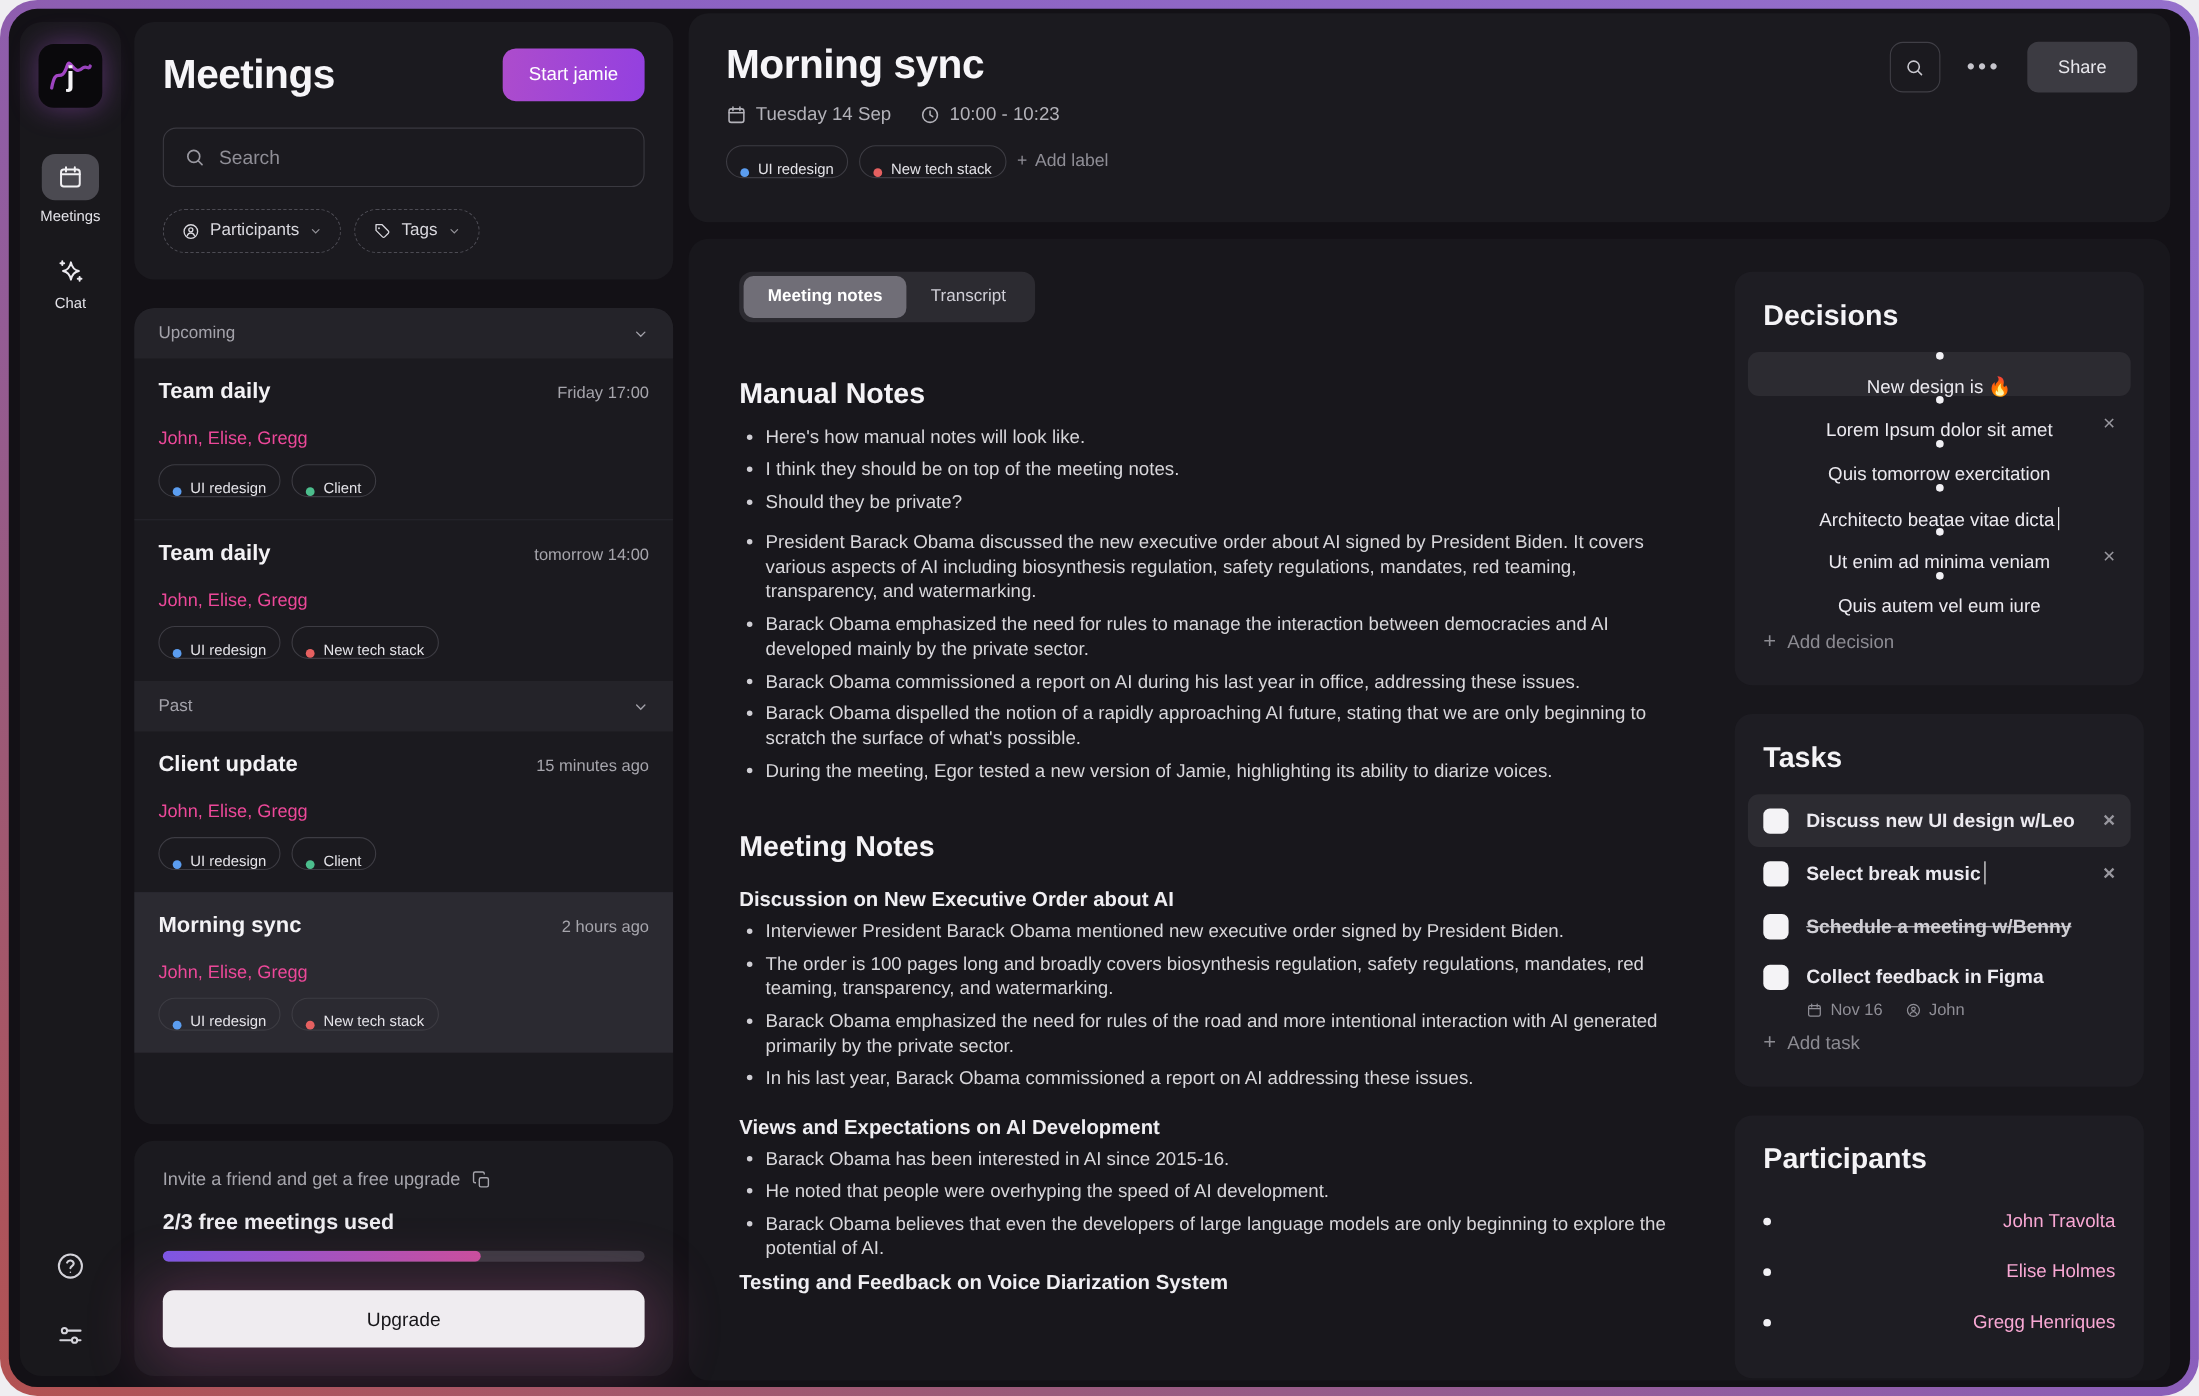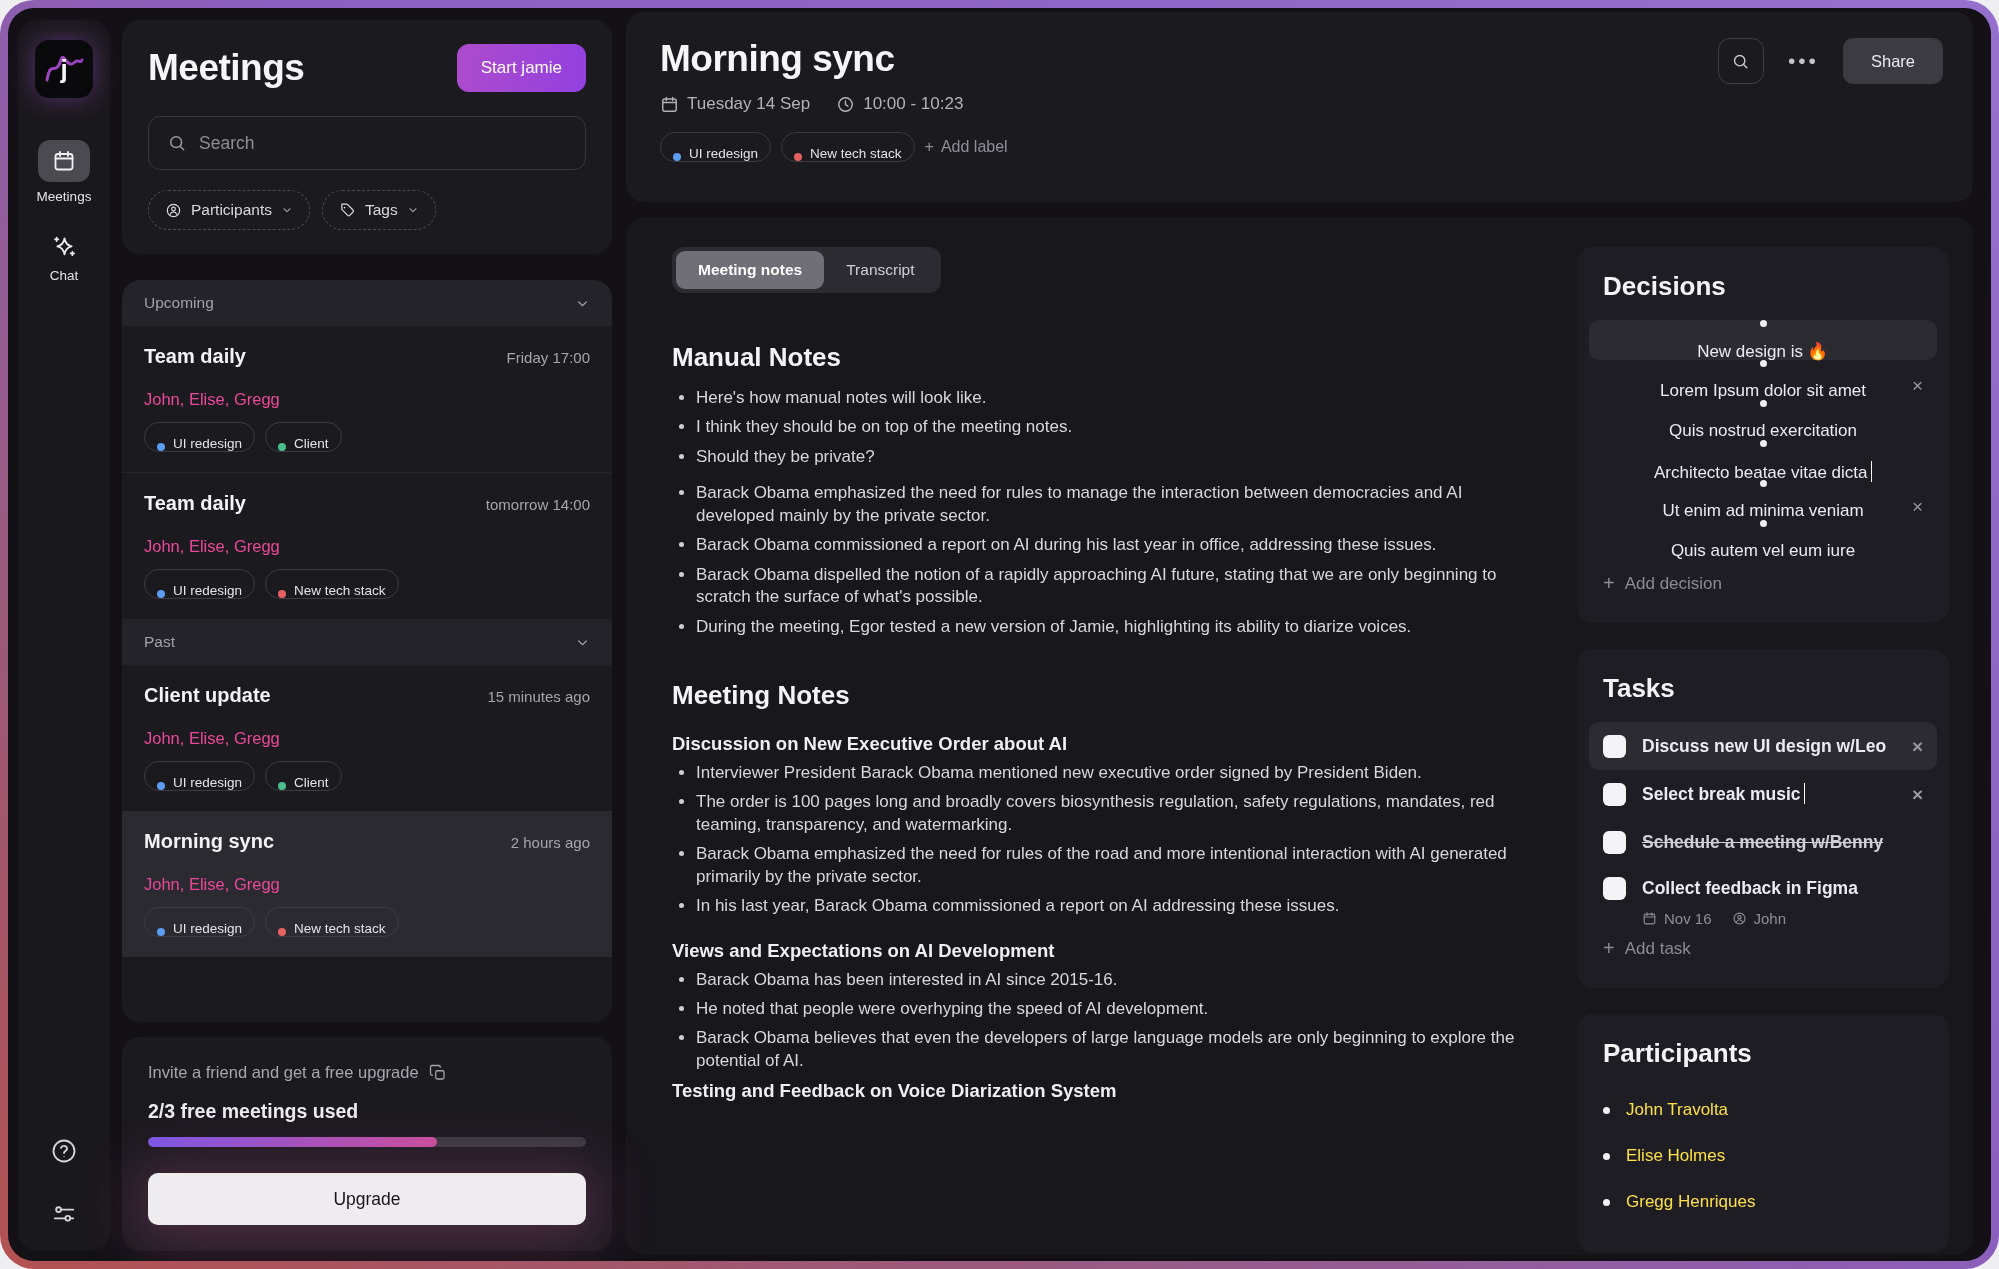--- a/index.html
+++ b/index.html
@@ -109,21 +109,21 @@
   .caret { display:inline-block; width:1.5px; height:21px; background:#fff; margin-left:3px; vertical-align:-4px; }
   .add-row { margin-top:12px; display:flex; align-items:center; gap:10px; color:#8c8b92; font-size:17px; cursor:pointer; }
   .add-row .plus { font-size:20px; }
   .t-row { min-height:48px; display:flex; align-items:center; gap:16px; font-size:17.5px; font-weight:600; color:#eceaf0; }
   .t-row.hl { background:#2c2b31; border-radius:10px; margin:0 -14px; padding:0 14px; }
   .cb { width:23px; height:23px; border-radius:6px; background:#f4f3f6; flex:none; cursor:pointer; }
   .t-row.done .t-text { text-decoration:line-through; color:#d0cfd5; }
   .t-block { margin-top:2px; }
   .t-meta { margin:2px 0 10px 39px; display:flex; align-items:center; gap:20px; color:#8f8e96; font-size:15px; }
   .t-meta span { display:flex; align-items:center; gap:7px; }
-  .p-row { height:46px; display:flex; align-items:center; gap:16px; font-size:17px; font-weight:500; color:#fde047; }
+  .p-row { height:46px; display:flex; align-items:center; gap:28px; font-size:17px; font-weight:500; color:#f9a8d4;justify-content:space-between; }
 
   svg { display:block; }
 </style>
 </head>
 <body>
 
 <div class="stage">
 <div class="frame">
 <div class="inner">
 
@@ -390,20 +390,21 @@
         </div>
 
         <h2>Manual Notes</h2>
         <ul>
           <li>Here's how manual notes will look like.</li>
           <li>I think they should be on top of the meeting notes.</li>
           <li>Should they be private?</li>
         </ul>
 
         <ul>
+          <li>President Barack Obama discussed the new executive order about AI signed by President Biden. It covers various aspects of AI including biosynthesis regulation, safety regulations, mandates, red teaming, transparency, and watermarking.</li>
           <li>Barack Obama emphasized the need for rules to manage the interaction between democracies and AI developed mainly by the private sector.</li>
           <li>Barack Obama commissioned a report on AI during his last year in office, addressing these issues.</li>
           <li>Barack Obama dispelled the notion of a rapidly approaching AI future, stating that we are only beginning to scratch the surface of what's possible.</li>
           <li>During the meeting, Egor tested a new version of Jamie, highlighting its ability to diarize voices.</li>
         </ul>
 
         <h2 style="margin-top:42px">Meeting Notes</h2>
         <h3>Discussion on New Executive Order about AI</h3>
         <ul>
           <li>Interviewer President Barack Obama mentioned new executive order signed by President Biden.</li>
@@ -427,21 +428,21 @@
             <span class="bdot"></span>
             <span>New design is 🔥</span>
             <span class="x">×</span>
           </div>
           <div class="d-row">
             <span class="bdot"></span>
             <span>Lorem Ipsum dolor sit amet</span>
           </div>
           <div class="d-row">
             <span class="bdot"></span>
-            <span>Quis nostrud exercitation</span>
+            <span>Quis tomorrow exercitation</span>
           </div>
           <div class="d-row">
             <span class="bdot"></span>
             <span><span>Architecto beatae vitae dicta</span><span class="caret"></span></span>
             <span class="x">×</span>
           </div>
           <div class="d-row">
             <span class="bdot"></span>
             <span>Ut enim ad minima veniam</span>
           </div>

